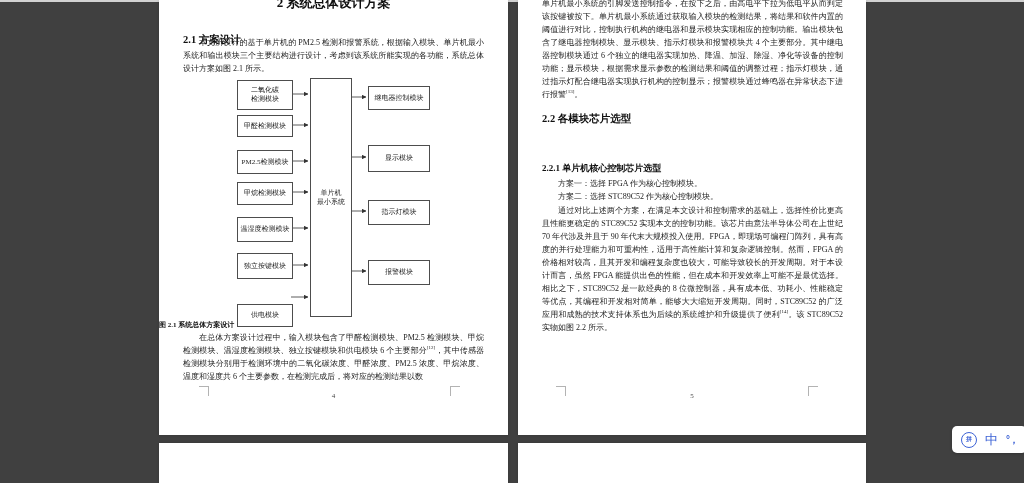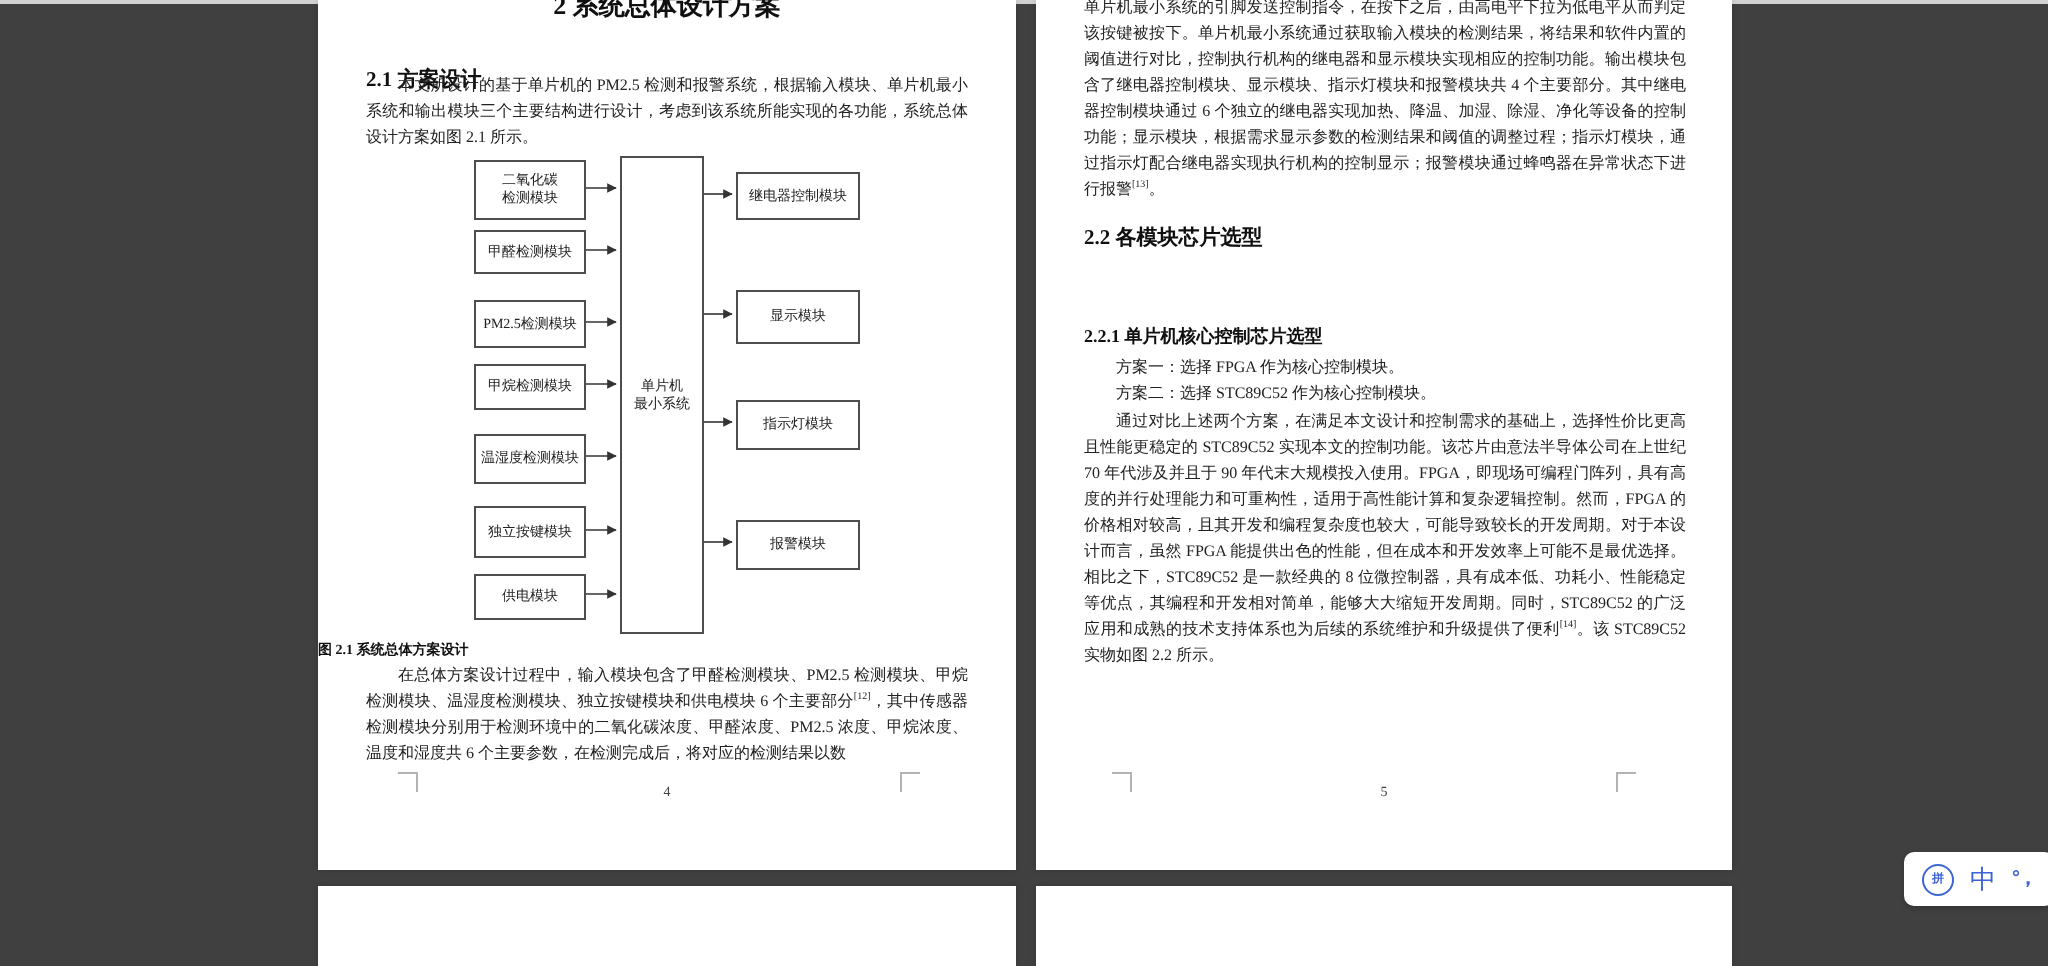--- a/index.html
+++ b/index.html
@@ -78,21 +78,21 @@
       </svg>
 
       <div class="dbox" style="left:78px;top:80px;width:54px;height:28px;align-items:center;">
           <span class="narrow">二氧化碳检测模块</span>
         </div>
       <div class="dbox" style="left:78px;top:115px;width:54px;height:20px;">甲醛检测模块</div>
       <div class="dbox" style="left:78px;top:150px;width:54px;height:22px;">PM2.5检测模块</div>
       <div class="dbox" style="left:78px;top:182px;width:54px;height:21px;">甲烷检测模块</div>
       <div class="dbox" style="left:78px;top:217px;width:54px;height:23px;">温湿度检测模块</div>
       <div class="dbox" style="left:78px;top:253px;width:54px;height:24px;">独立按键模块</div>
-      <div class="dbox" style="left:78px;top:287px;width:54px;height:21px;">供电模块</div>
+      <div class="dbox" style="left:78px;top:304px;width:54px;height:21px;">供电模块</div>
 
       <div class="dbox" style="left:151px;top:78px;width:40px;height:237px;align-items:center;">
         <span class="cstack">
           <span style="display:block;">单片机</span>
           <span style="display:block;">最小系统</span>
         </span>
       </div>
 
       <div class="dbox" style="left:209px;top:86px;width:60px;height:22px;">继电器控制模块</div>
       <div class="dbox" style="left:209px;top:145px;width:60px;height:25px;">显示模块</div>

